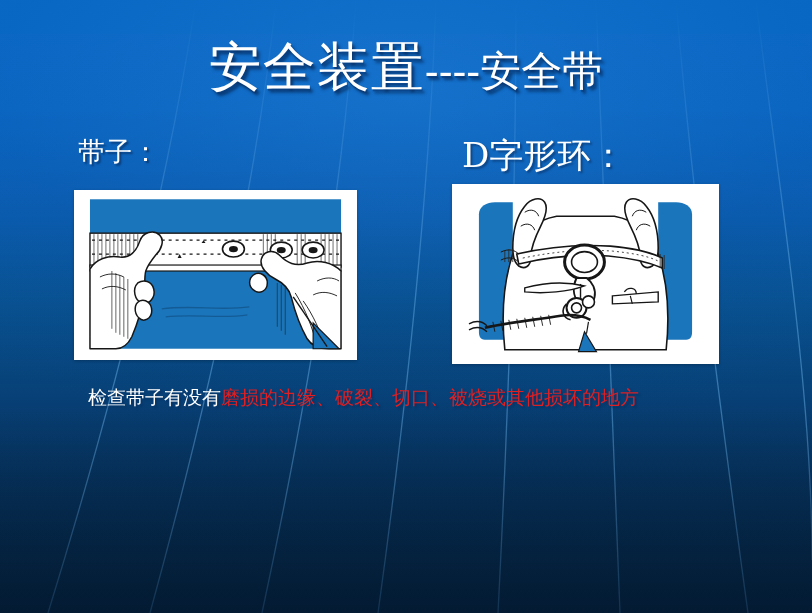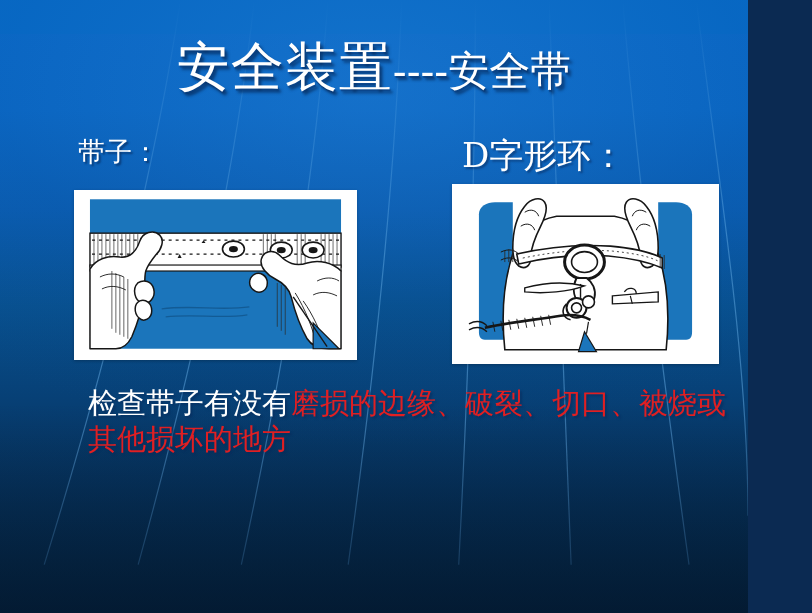--- a/index.html
+++ b/index.html
@@ -3,21 +3,21 @@
 <meta charset="utf-8">
 <title>Slide</title>
 <style>
   html,body{margin:0;padding:0;background:#0b2a52;}
   body{
     font-family:"DejaVu Serif","Liberation Serif",serif;
     -webkit-font-smoothing:antialiased;
   }
   #slide{
     position:relative;
-    width:748px;height:613px;
+    width:812px;height:613px;
     overflow:hidden;
     background:#0a63bf;
   }
   
   .bg-base{
     position:absolute;inset:0;
     background:linear-gradient(180deg,
       #0a68c6 0%,
       #0a66c2 18%,
       #0a5cb0 34%,
@@ -85,21 +85,21 @@
     box-shadow:0 1px 3px rgba(0,0,0,.25);
     overflow:hidden;
   }
   #fig-strap{left:74px;top:190px;width:283px;height:170px;padding:7px 8px;box-sizing:border-box;}
   #fig-dring{left:452px;top:184px;width:267px;height:180px;padding:8px 9px;box-sizing:border-box;}
   .fig svg{display:block;width:100%;height:100%;}
 
   
   .caption{
     position:absolute;left:88px;top:386px;width:660px;
-    font-size:29px;line-height:1.23;
+    font-size:19px;line-height:1.23;
     color:#ffffff;
   }
   .caption .red{color:#e01f22;}
   .caption .wht{color:#ffffff;}
   .caption span{text-shadow:2px 2px 2px rgba(8,42,90,.6);}
 </style>
 </head>
 <body>
 
 <div id="slide">

